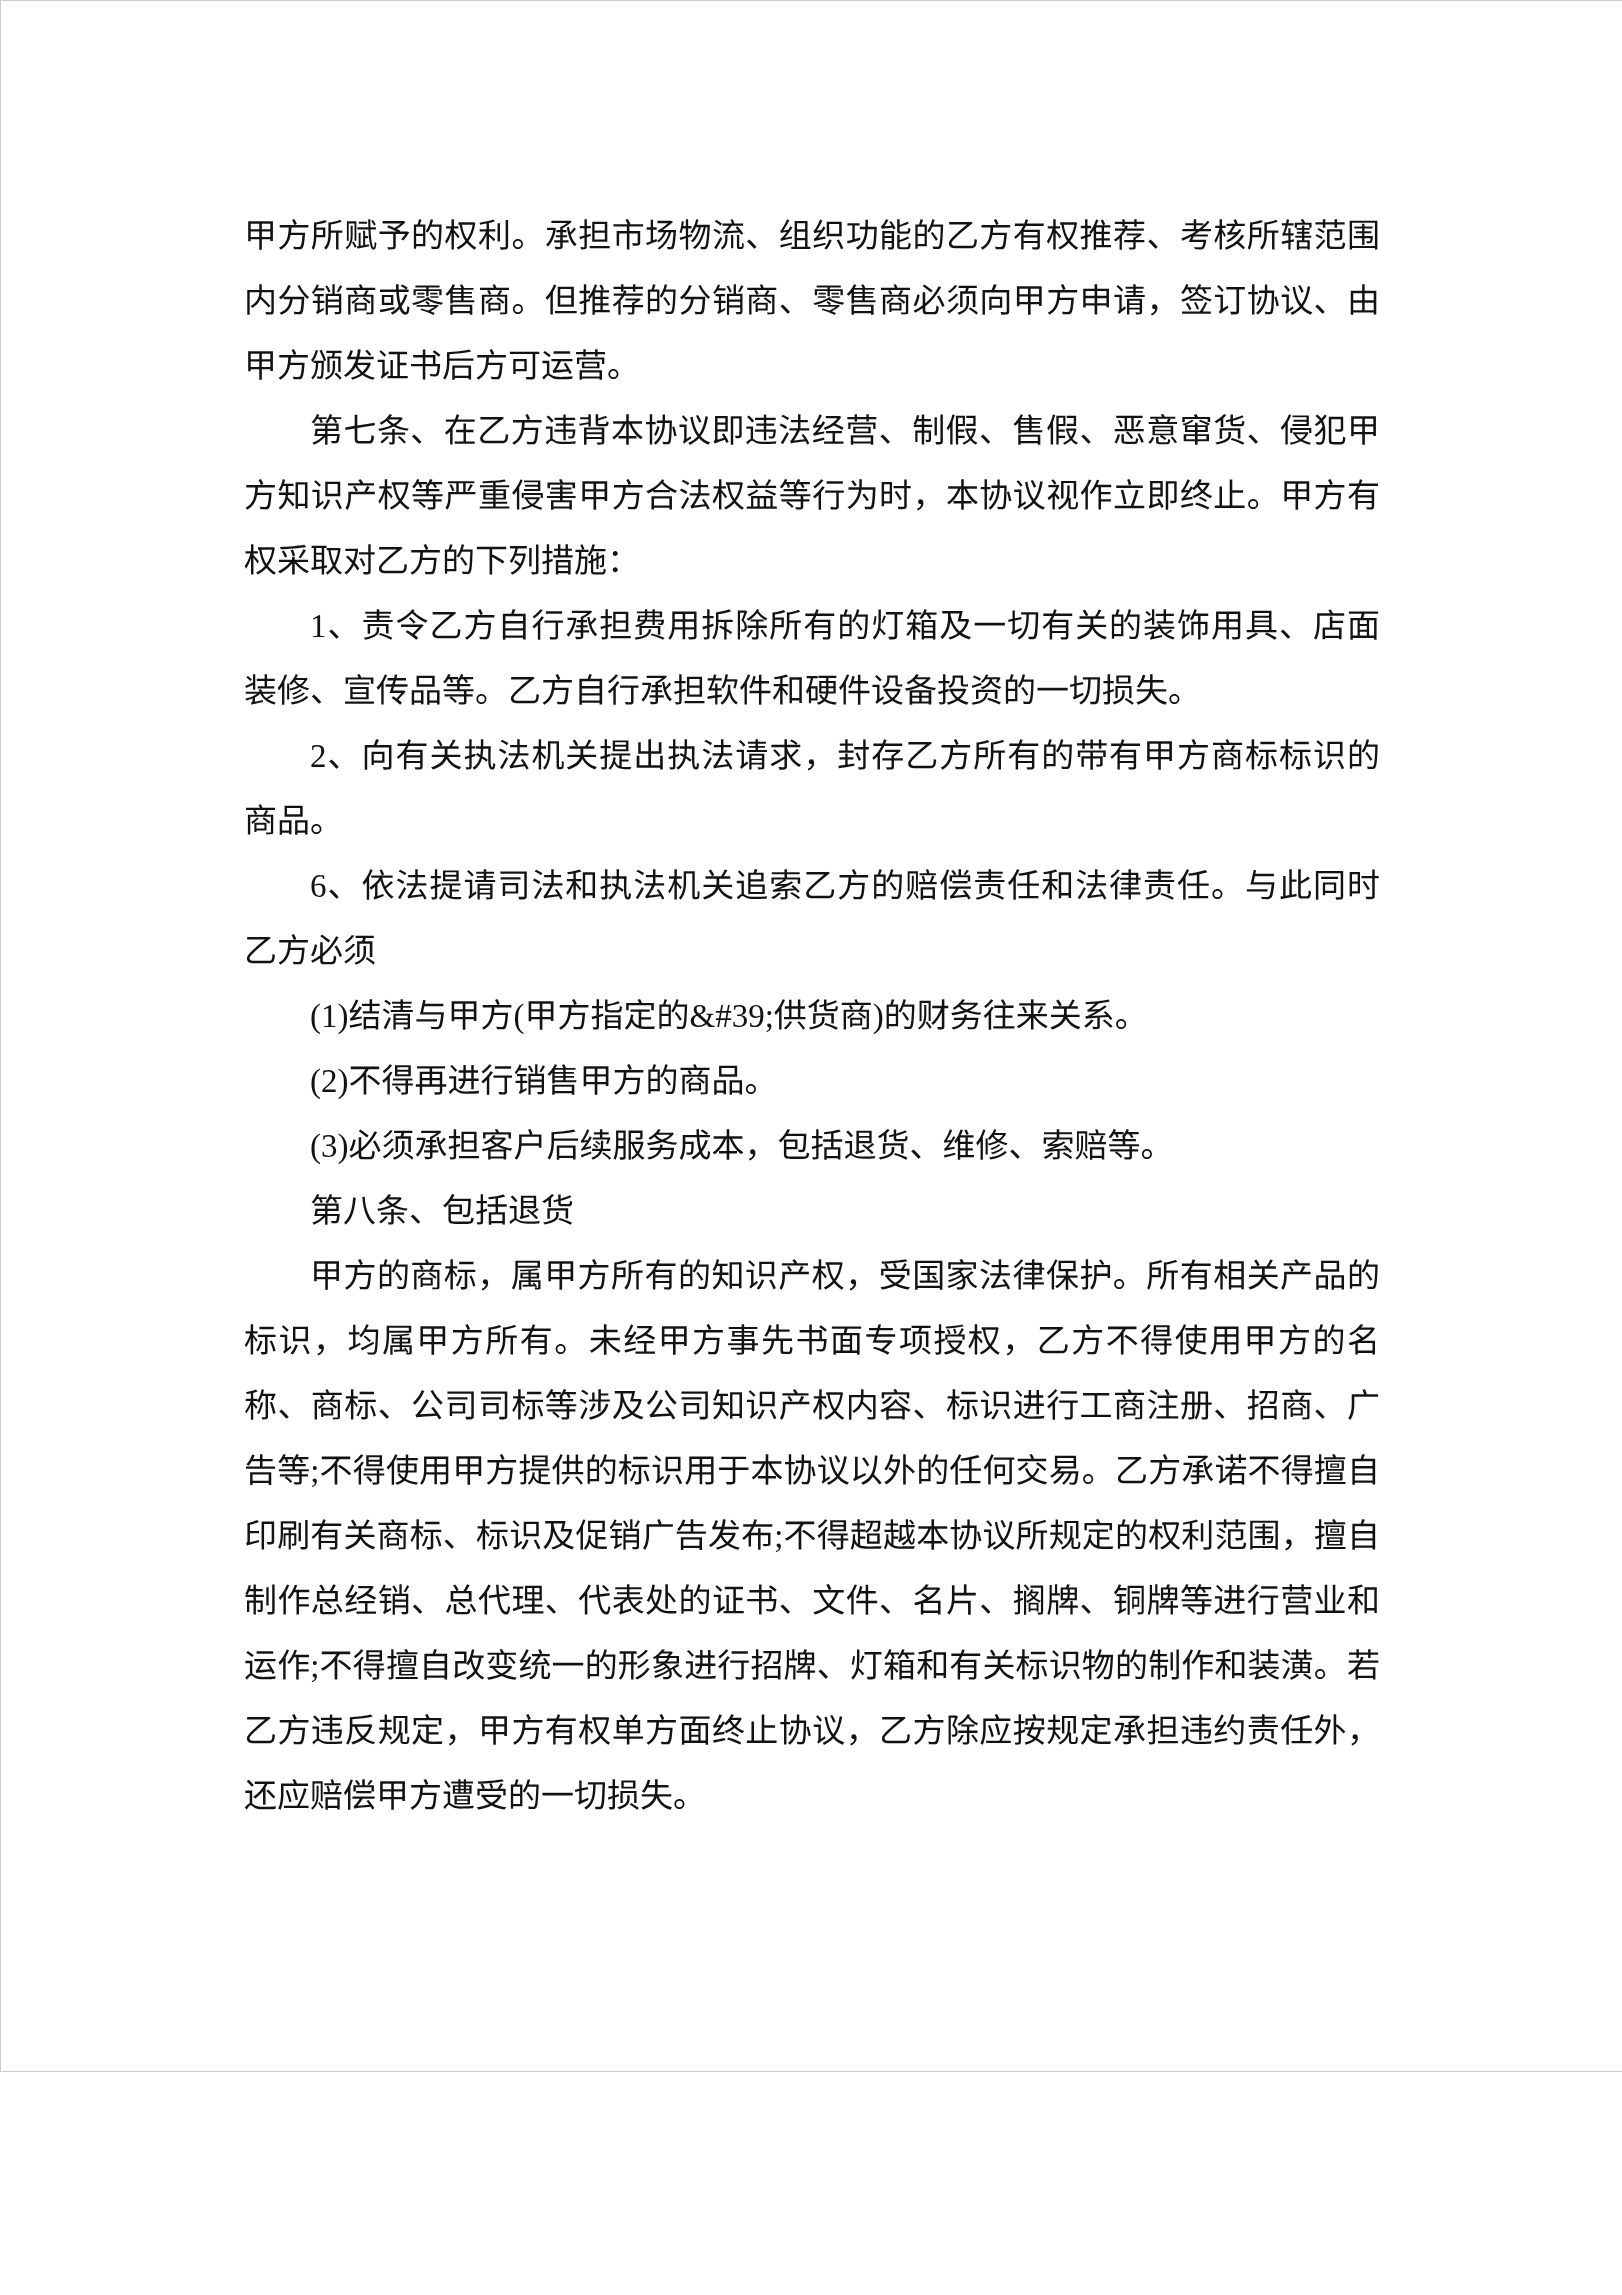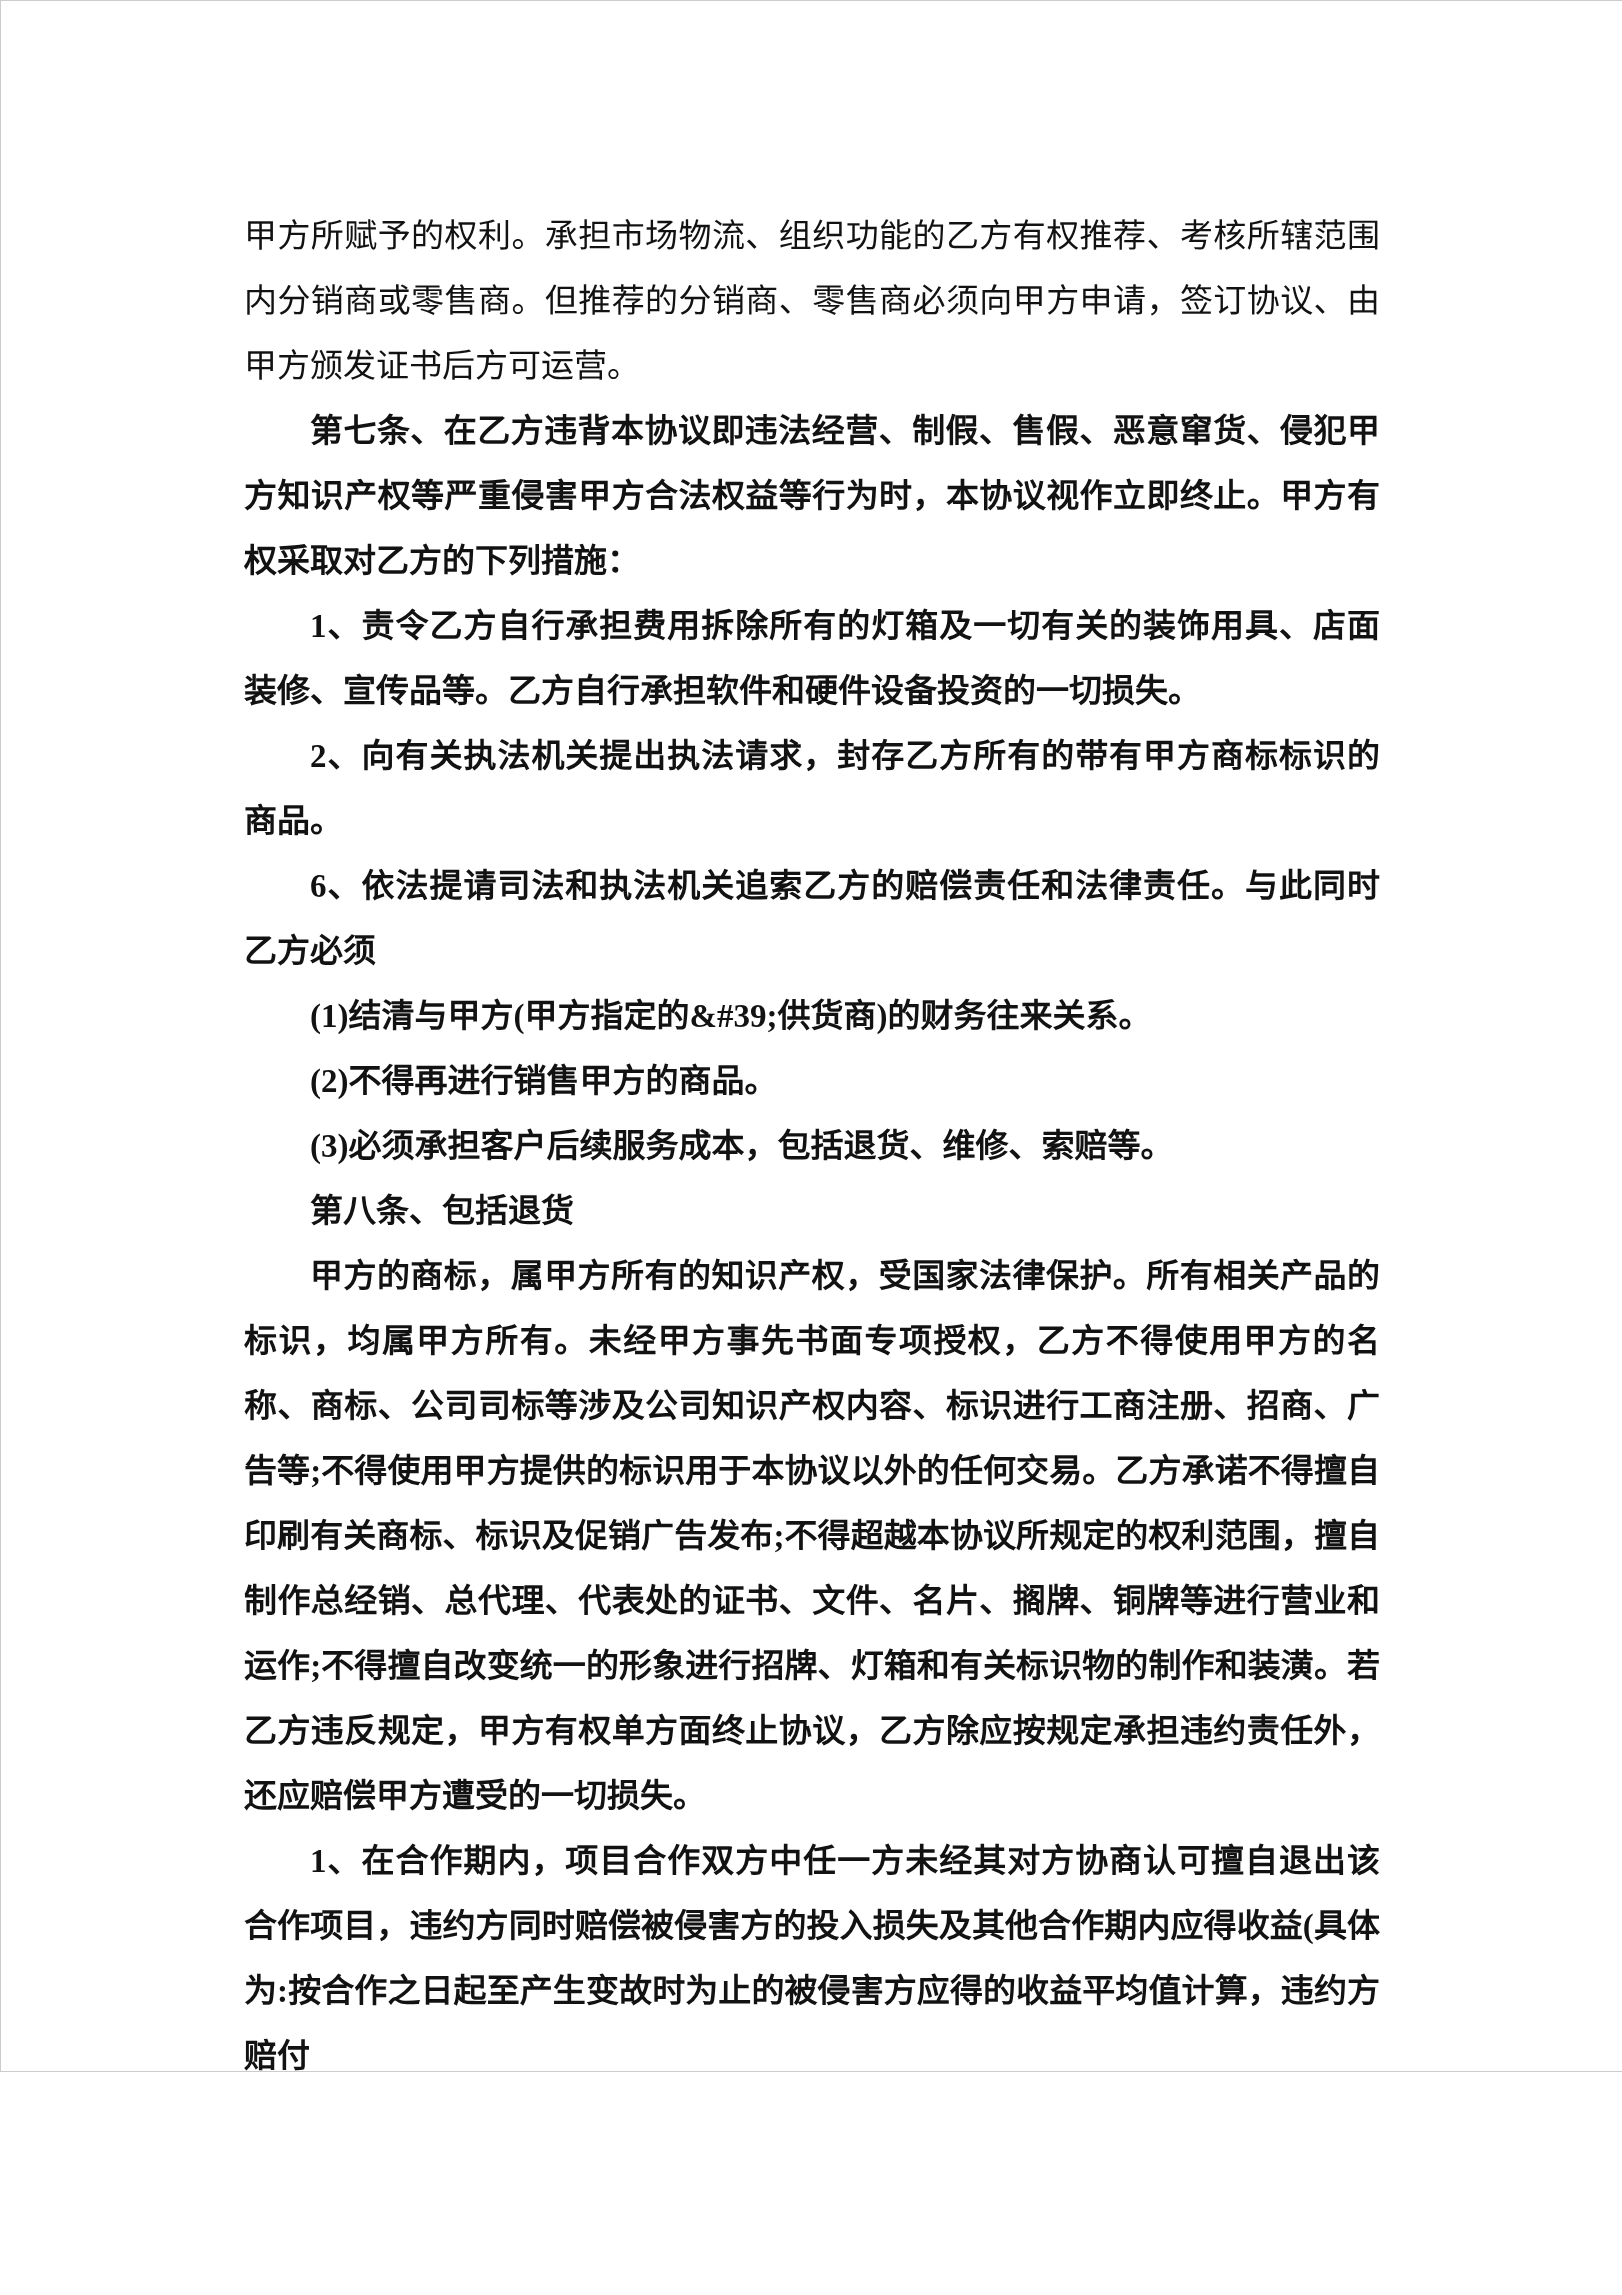--- a/index.html
+++ b/index.html
@@ -21,32 +21,30 @@
     color: #121212;
   }
   .page p {
     margin: 0;
     text-align: justify;
     text-justify: inter-character;
     word-break: break-all;
   }
   .page p.indent {
     text-indent: 2em;
-    font-weight: bold;
   }
 </style>
 </head>
 <body>
 
 <div class="page">
   <p>甲方所赋予的权利。承担市场物流、组织功能的乙方有权推荐、考核所辖范围内分销商或零售商。但推荐的分销商、零售商必须向甲方申请，签订协议、由甲方颁发证书后方可运营。</p>
   <p class="indent">第七条、在乙方违背本协议即违法经营、制假、售假、恶意窜货、侵犯甲方知识产权等严重侵害甲方合法权益等行为时，本协议视作立即终止。甲方有权采取对乙方的下列措施：</p>
   <p class="indent">1、责令乙方自行承担费用拆除所有的灯箱及一切有关的装饰用具、店面装修、宣传品等。乙方自行承担软件和硬件设备投资的一切损失。</p>
   <p class="indent">2、向有关执法机关提出执法请求，封存乙方所有的带有甲方商标标识的商品。</p>
   <p class="indent">6、依法提请司法和执法机关追索乙方的赔偿责任和法律责任。与此同时乙方必须</p>
   <p class="indent">(1)结清与甲方(甲方指定的&amp;#39;供货商)的财务往来关系。</p>
   <p class="indent">(2)不得再进行销售甲方的商品。</p>
   <p class="indent">(3)必须承担客户后续服务成本，包括退货、维修、索赔等。</p>
   <p class="indent">第八条、包括退货</p>
   <p class="indent">甲方的商标，属甲方所有的知识产权，受国家法律保护。所有相关产品的标识，均属甲方所有。未经甲方事先书面专项授权，乙方不得使用甲方的名称、商标、公司司标等涉及公司知识产权内容、标识进行工商注册、招商、广告等;不得使用甲方提供的标识用于本协议以外的任何交易。乙方承诺不得擅自印刷有关商标、标识及促销广告发布;不得超越本协议所规定的权利范围，擅自制作总经销、总代理、代表处的证书、文件、名片、搁牌、铜牌等进行营业和运作;不得擅自改变统一的形象进行招牌、灯箱和有关标识物的制作和装潢。若乙方违反规定，甲方有权单方面终止协议，乙方除应按规定承担违约责任外，还应赔偿甲方遭受的一切损失。</p>
-  <p class="indent">1、在合作期内，项目合作双方中任一方未经其对方协商认可擅自退出该合作项目，违约方同时赔偿被侵害方的投入损失及其他合作期内应得收益(具体为:按合作之日起至产生变故时为止的被侵害方应得的收益平均值计算，违约方赔付</p>
 </div>
 
 
 </body></html>

